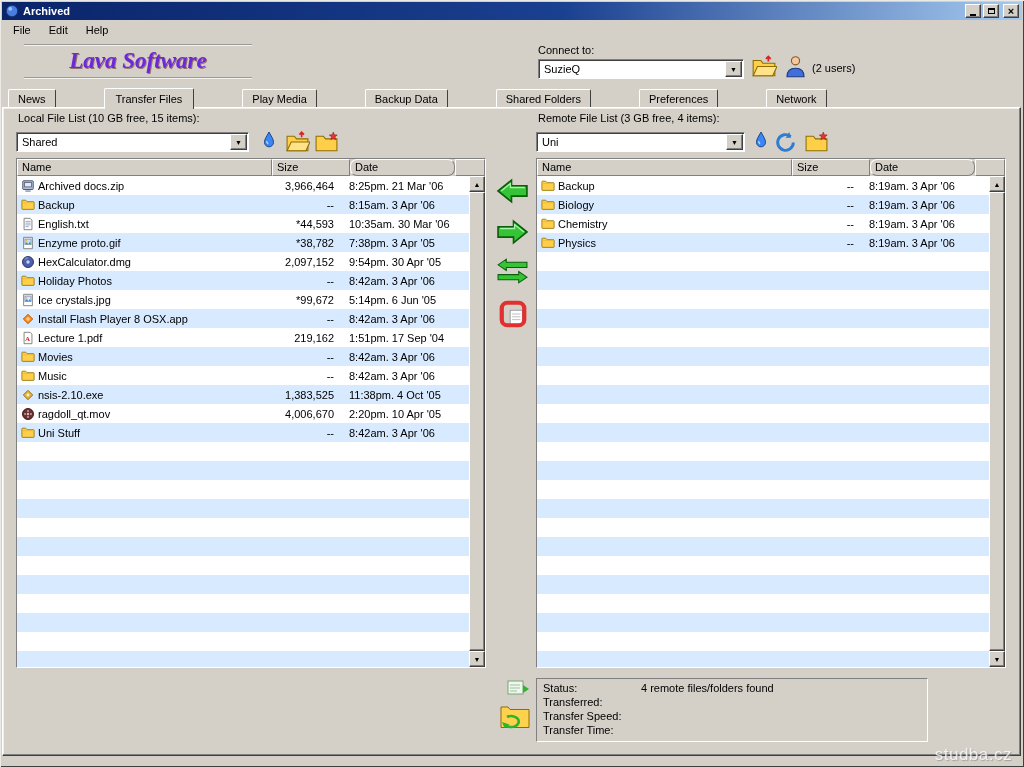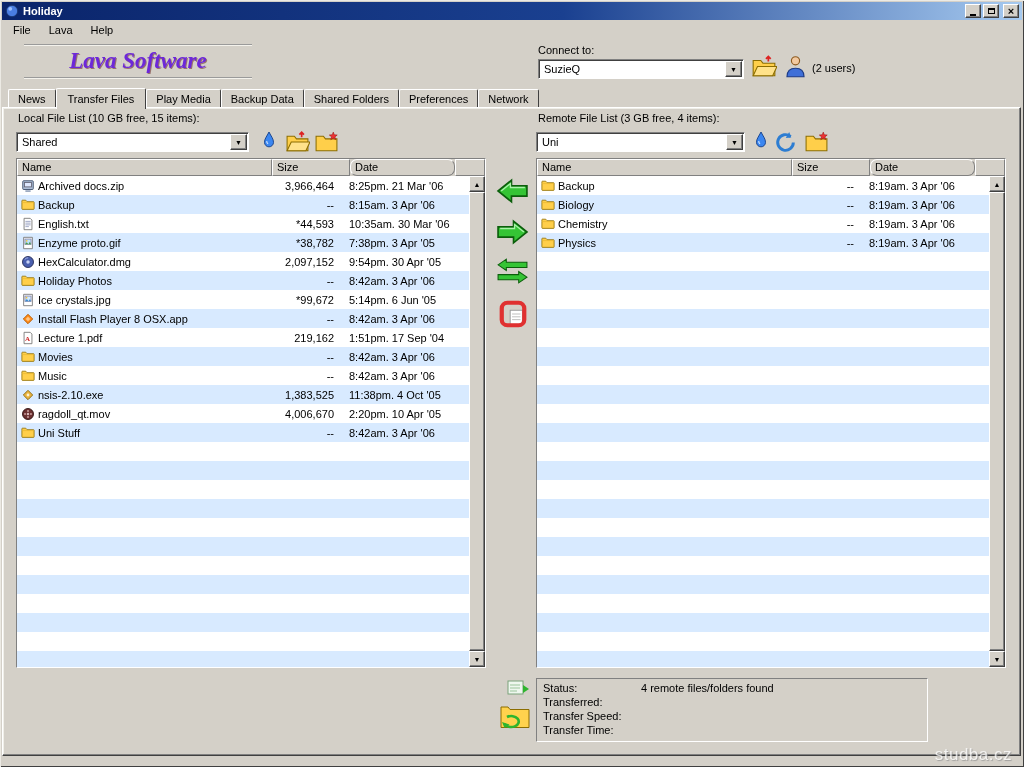--- a/index.html
+++ b/index.html
@@ -33,21 +33,21 @@
   .combo-text{flex:1;padding:0 5px;white-space:nowrap;overflow:hidden;}
   .combo-btn{width:17px;height:16px;margin-right:1px;background:#d4d0c8;border:1px solid;
     border-color:#fff #404040 #404040 #fff;box-shadow:inset -1px -1px 0 #808080;
     font-size:7px;display:flex;align-items:center;justify-content:center;flex:none;}
   .connect-combo{left:538px;top:59px;width:206px;}
   .iconbtn{position:absolute;background:transparent;border:none;padding:0;cursor:default;line-height:0;}
   #btn-connect-folder{left:751px;top:55px;}
   #users-icon{position:absolute;left:783px;top:54px;line-height:0;}
   .users-count{position:absolute;left:812px;top:62px;}
   
-  .tabbar{position:absolute;left:8px;top:88px;height:20px;display:flex;align-items:flex-end;z-index:3;}
+  .tabbar{position:absolute;left:8px;top:88px;height:20px;display:flex;align-items:flex-end;z-index:3;gap:48px;}
   .tab{font-size:11px;padding:3px 9px 2px;background:#d4d0c8;border:1px solid #404040;border-top-color:#fff;
     border-left-color:#fff;border-bottom:none;border-radius:2px 2px 0 0;margin-bottom:1px;white-space:nowrap;}
   .tab.active{padding:4px 11px;margin-bottom:-1px;position:relative;z-index:5;}
   .content-panel{position:absolute;left:2px;top:107px;width:1019px;height:649px;background:#d4d0c8;
     border:1px solid;border-color:#fff #404040 #404040 #fff;
     box-shadow:inset -1px -1px 0 #808080, inset 1px 1px 0 #f0efe9;}
   
   .panel-title{position:absolute;}
   #local-title{left:18px;top:112px;}
   #remote-title{left:538px;top:112px;}
@@ -100,37 +100,37 @@
 
 <div class="window">
 
   <div class="titlebar">
     <span style="line-height:0;">
       <svg viewBox="0 0 16 16" width="14" height="14">
           <circle cx="8" cy="8" r="6.5" fill="#4a7de0" stroke="#17336e"></circle>
           <circle cx="6" cy="5.5" r="2.2" fill="#9cc0ff"></circle>
         </svg>
     </span>
-    <span class="title-text">Holiday</span>
+    <span class="title-text">Archived</span>
     <span class="win-buttons">
       <button class="winbtn">
           <span class="glyph-min"></span>
         </button>
       <button class="winbtn">
           <span class="glyph-max"></span>
         </button>
       <button class="winbtn" style="margin-left:2px;">
           <span class="glyph-close">×</span>
         </button>
     </span>
   </div>
 
   <div class="menubar" id="menubar">
       <span class="menu-item">File</span>
-      <span class="menu-item">Lava</span>
+      <span class="menu-item">Edit</span>
       <span class="menu-item">Help</span>
     </div>
 
   <div class="logo-block">
     <div class="logo-line"></div>
     <div class="logo-text">Lava Software</div>
     <div class="logo-line"></div>
   </div>
 
   <div class="connect-label">Connect to:</div>

